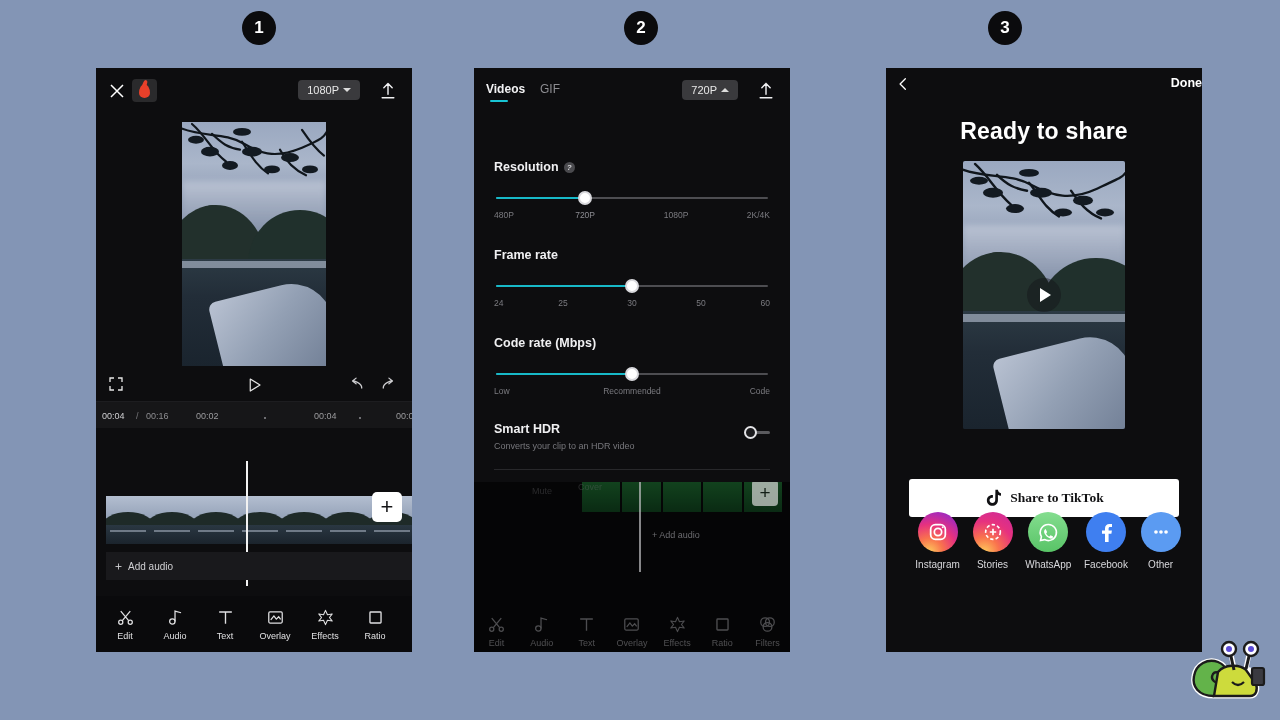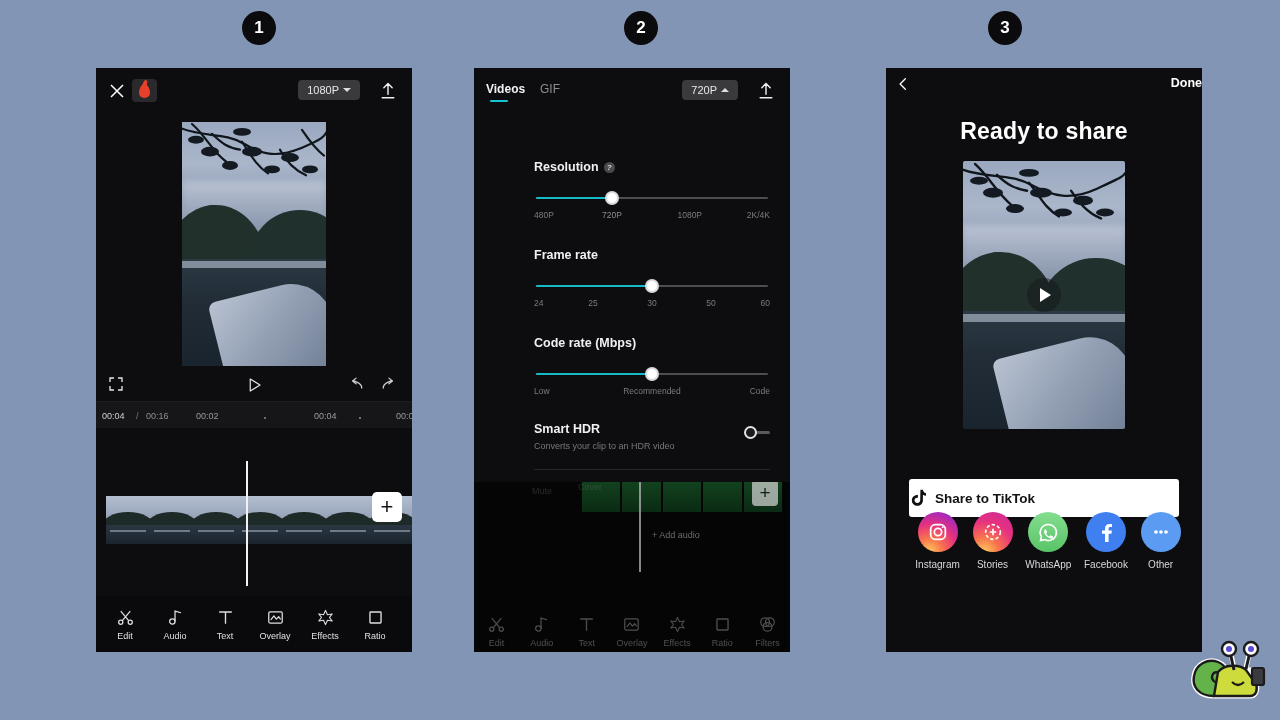--- a/index.html
+++ b/index.html
@@ -228,21 +228,21 @@
     font-size: 12px; color: #8d8d92;
   }
   .tab.active { color: #f2f2f4; font-weight: bold; }
   .tab-videos { left: 12px; }
   .tab-gif { left: 66px; }
   .tab-underline {
     position: absolute; left: 16px; top: 32px;
     width: 18px; height: 2px; background: #18c4d4; border-radius: 1px;
   }
 
-  .p2-body { position: relative; padding: 0 20px; margin-left: 40px; }
+  .p2-body { position: relative; padding: 0 20px; }
   .sec { margin-top: 6px; }
   .sec-title {
     color: #f0f0f2; font-size: 12.5px; font-weight: bold;
     display: flex; align-items: center; gap: 5px;
   }
   .info-dot {
     width: 11px; height: 11px; border-radius: 50%;
     background: #4a4a4e; color: #cfcfd2;
     font-size: 8px; display: flex; align-items: center; justify-content: center;
   }
@@ -367,22 +367,22 @@
     width: 0; height: 0;
     border-top: 7px solid transparent;
     border-bottom: 7px solid transparent;
     border-left: 11px solid #fff;
     margin-left: 3px;
   }
   .tiktok-btn {
     position: absolute; left: 23px; bottom: 135px;
     width: 270px; height: 38px;
     background: #ffffff; border-radius: 3px;
-    display: flex; align-items: center; gap: 9px;
-    color: #121214; font-size: 13.5px; font-weight: bold;
+    display: flex; align-items: center; justify-content: center; gap: 9px;
+    color: #121214; font-size: 13.5px; font-weight: bold; font-family: Liberation Serif, serif;
   }
   .share-row {
     position: absolute; left: 4px; bottom: 82px; width: 100%;
     display: flex; justify-content: space-around; padding: 0 19px;
   }
   .share-item { display: flex; flex-direction: column; align-items: center; gap: 7px; }
   .share-circle {
     width: 40px; height: 40px; border-radius: 50%;
     display: flex; align-items: center; justify-content: center;
   }
@@ -543,20 +543,26 @@
             <i class="t-sky"></i>
             <i class="t-hill"></i>
             <i class="t-wat"></i>
             <i class="t-ref"></i>
           </div>
       </div>
       <div class="addclip-btn">
           <span>+</span>
         </div>
       <div class="playhead"></div>
+      <div class="addaudio-row">
+        <svg width="9" height="9" viewBox="0 0 24 24">
+            <path d="M12 4 L12 20 M4 12 L20 12" stroke="#cfcfd2" stroke-width="2.4"></path>
+          </svg>
+        <span>Add audio</span>
+      </div>
     </div>
 
     <div class="p1-toolbar">
       <div class="tool">
         <svg viewBox="0 0 24 24">
             <g stroke="#e0e0e2" stroke-width="1.6" fill="none">
               <circle cx="6" cy="18" r="2.6"></circle>
               <circle cx="18" cy="18" r="2.6"></circle>
               <path d="M8 16 L18 4 M16 16 L6 4"></path>
             </g>

